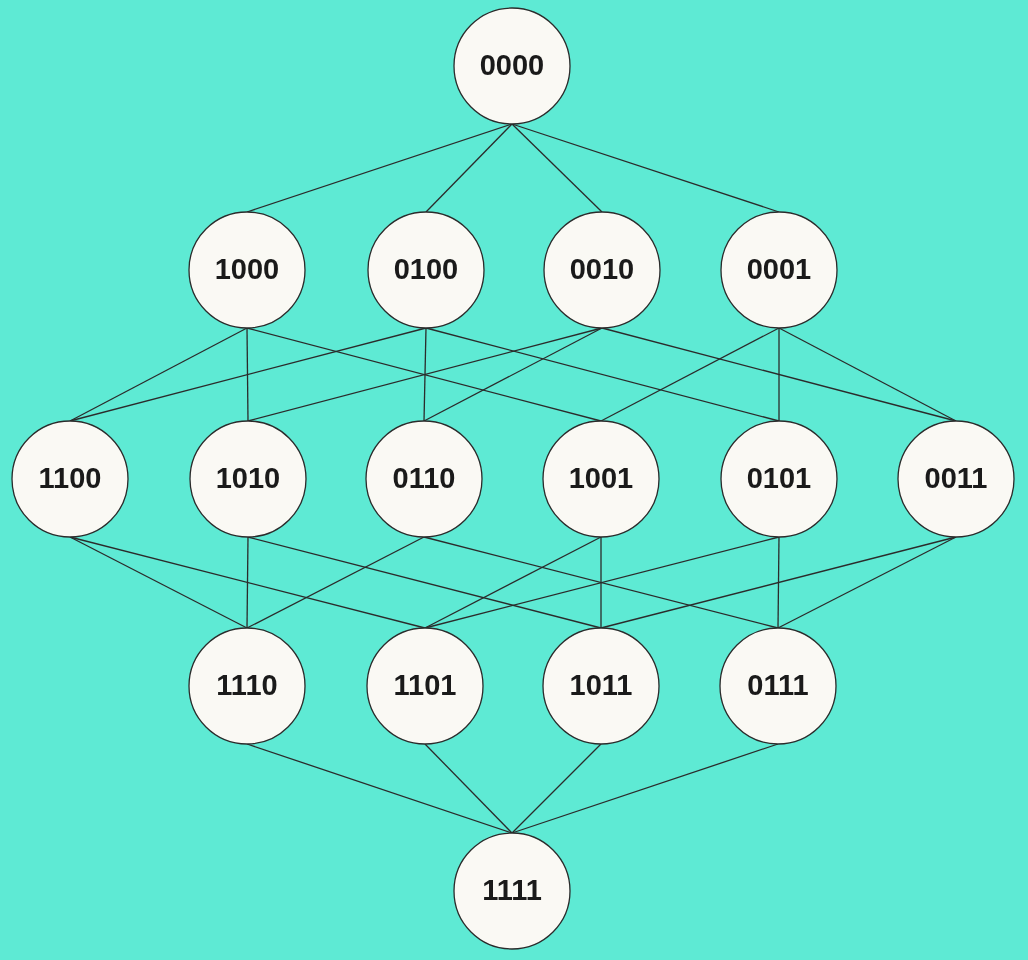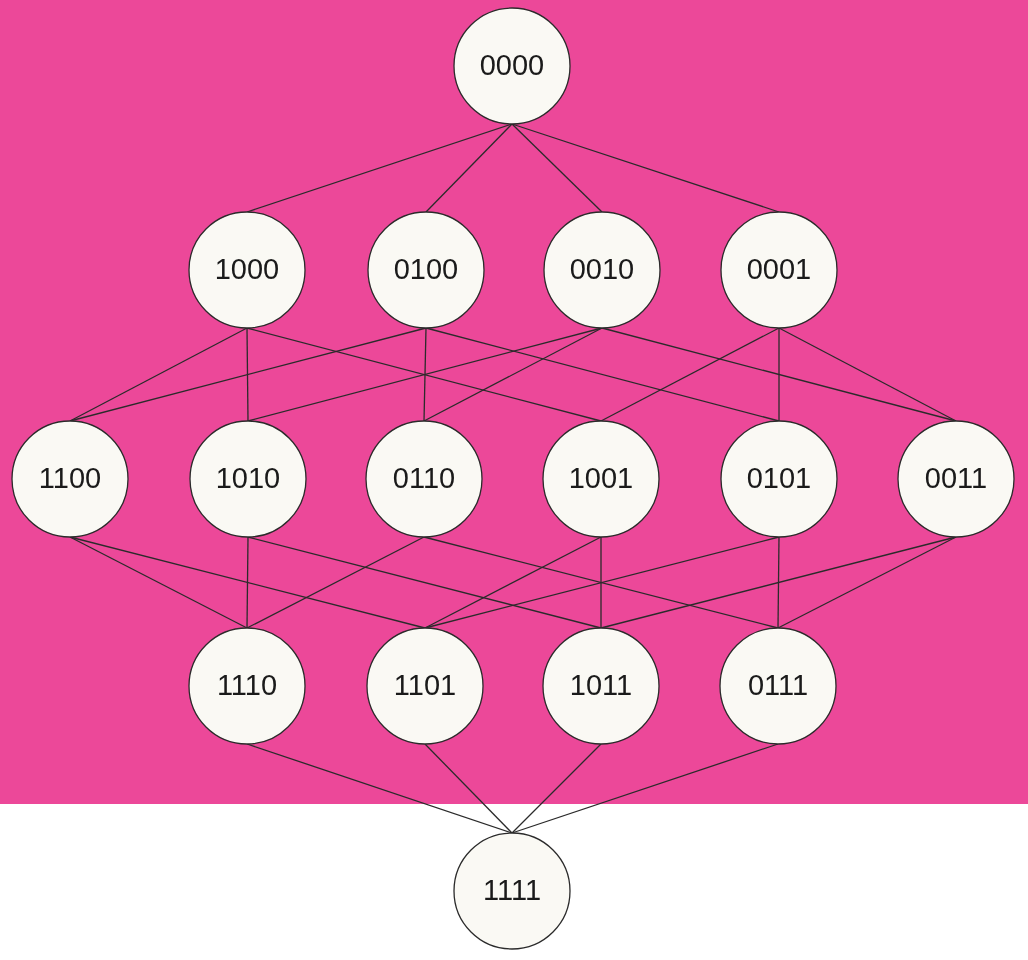--- a/index.html
+++ b/index.html
@@ -7,22 +7,23 @@
     padding: 0;
     background: #ffffff;
     width: 1028px;
     height: 960px;
     overflow: hidden;
     font-family: "Liberation Sans", sans-serif;
   }
   #stage {
     position: relative;
     width: 1028px;
-    height: 804px;
-    background: #ec4899;
+    height: 960px;
+    background: #5eead4;
+    font-weight: bold;
   }
   svg { display: block; }
   .edge {
     fill: none;
     stroke-width: 1.3px;
   }
   .node-circle {
     stroke-width: 1.3px;
   }
   .node-label {

